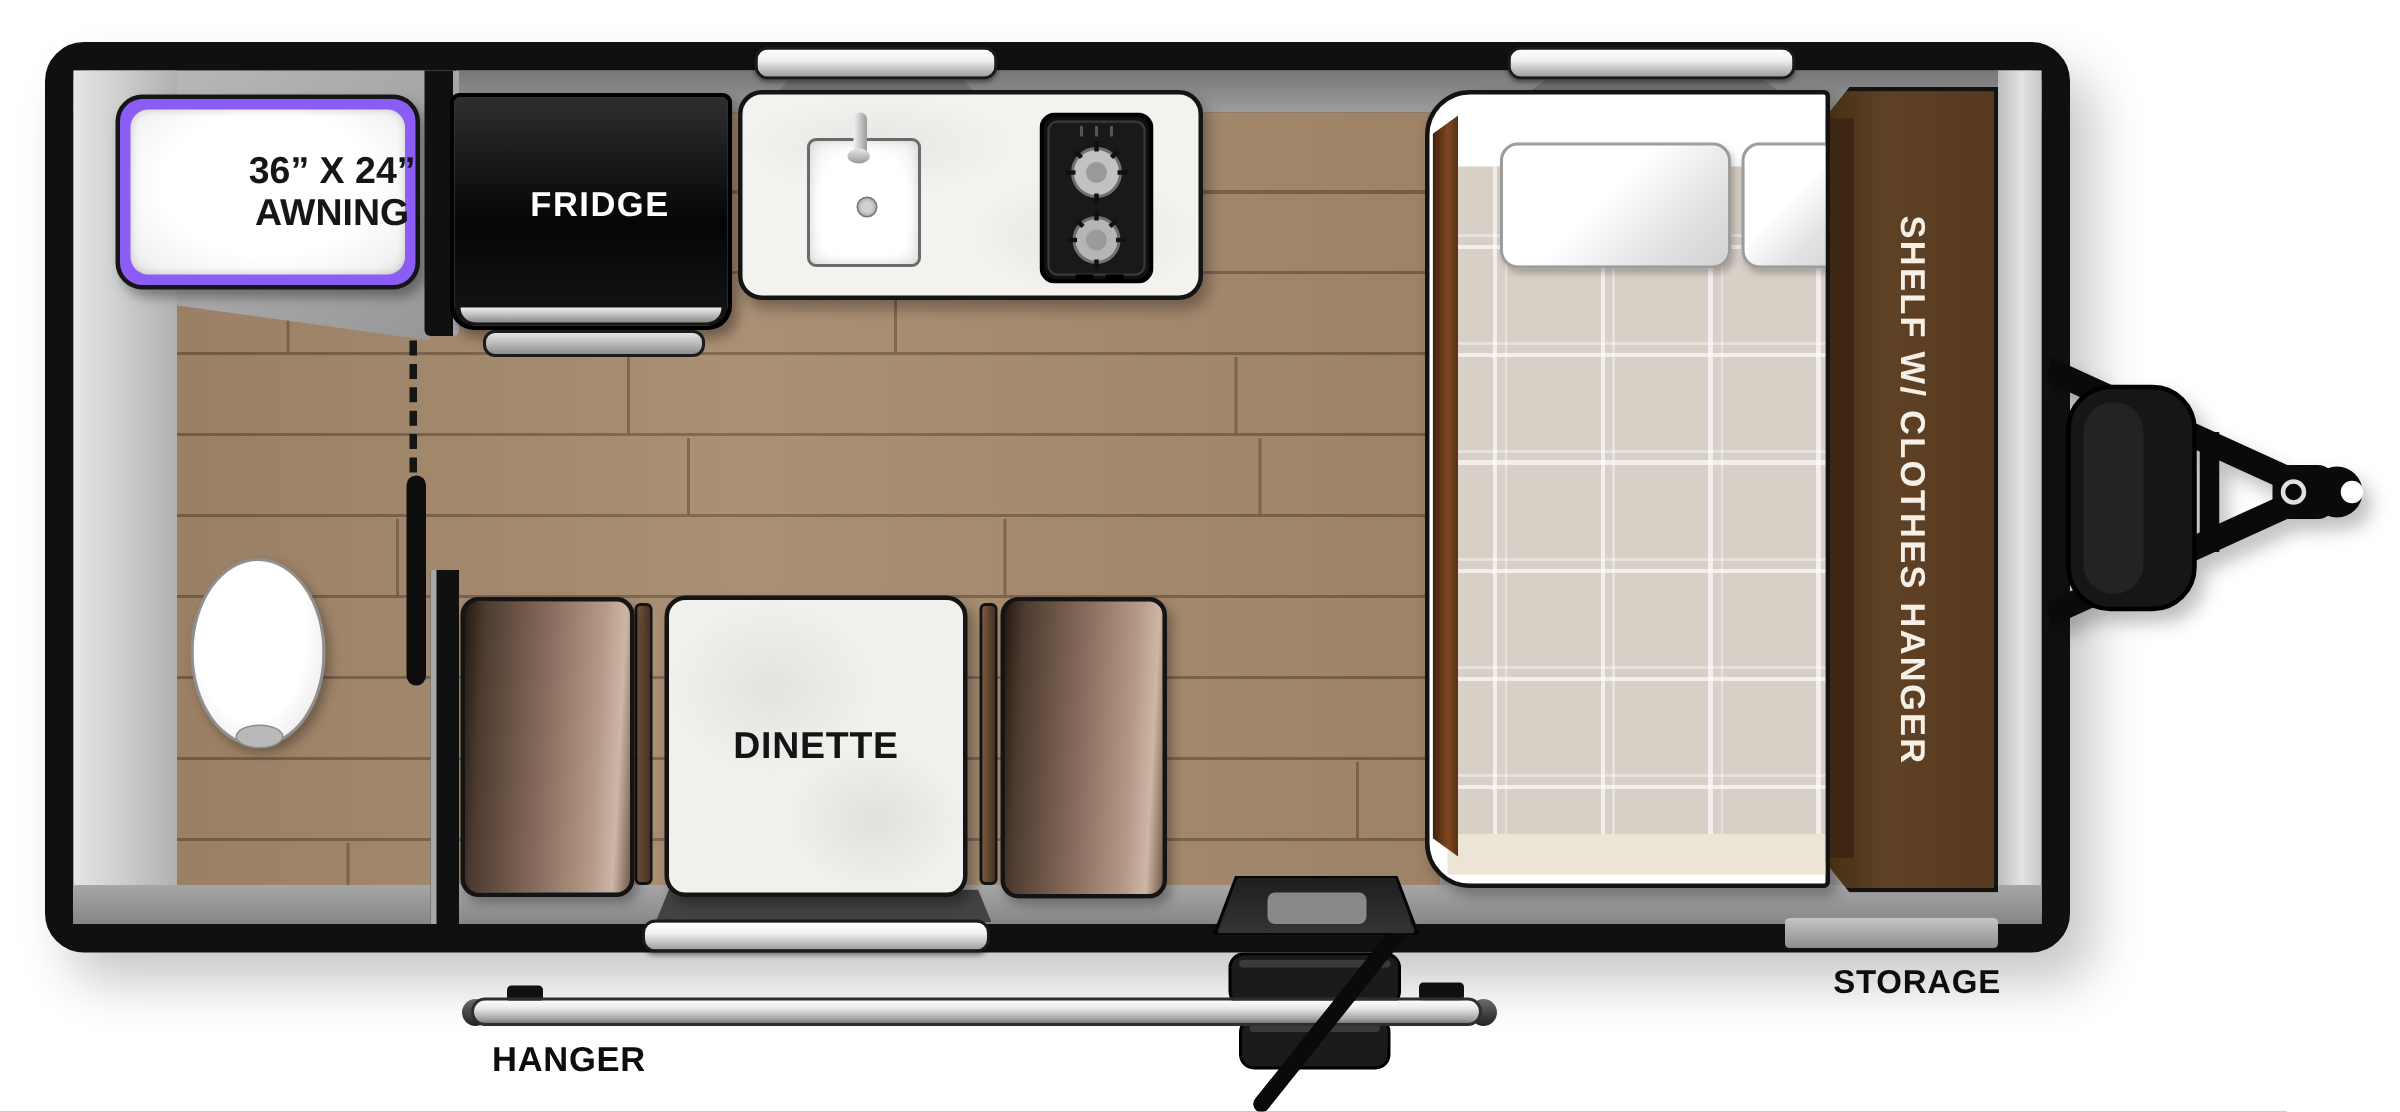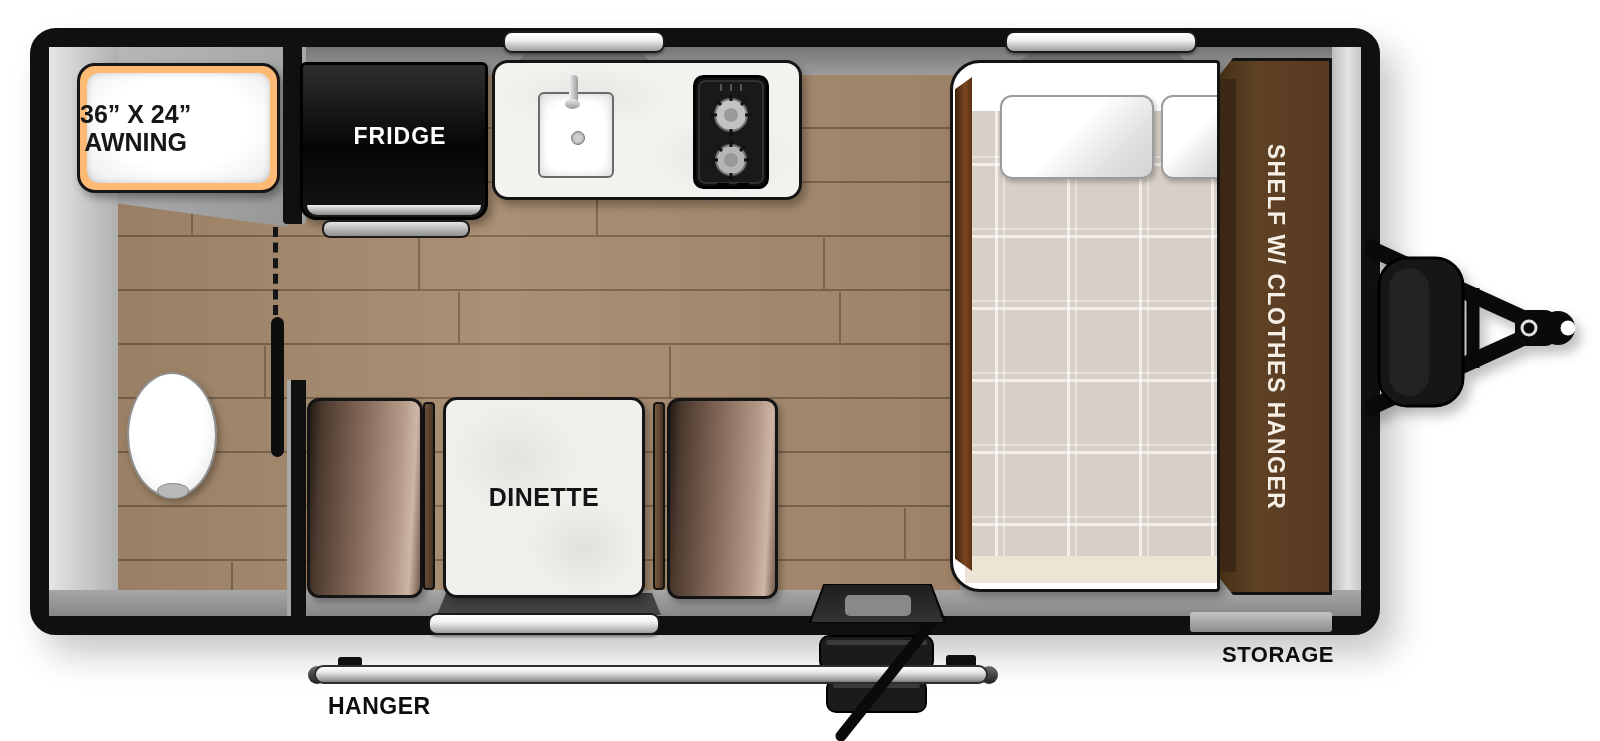--- a/index.html
+++ b/index.html
@@ -33,23 +33,23 @@
   .seam{position:absolute;width:2px;height:51px;background:rgba(92,72,52,.55);}
   .bath-patch{
     left:69px;top:0;width:169px;height:180px;
     background:linear-gradient(135deg,#b7b7b7,#979797);
     clip-path:polygon(0 0,100% 0,100% 100%,0 87%);
   }
 
   
   .shower{
     left:28px;top:16px;width:203px;height:130px;box-sizing:border-box;
-    background:#fdba74;border:3px solid #161616;border-radius:18px;
+    background:#8b5cf6;border:3px solid #161616;border-radius:18px;
     box-shadow:4px 5px 8px rgba(0,0,0,.35);
-    display:flex;align-items:center;justify-content:flex-start;
+    display:flex;align-items:center;justify-content:flex-end;
   }
   .shower-inner{
     position:absolute;inset:7px;border-radius:12px;
     background:radial-gradient(ellipse at 50% 45%, #ffffff 55%, #f2f2f2 85%, #e3e3e3);
     box-shadow:inset 0 0 6px rgba(0,0,0,.18);
   }
   .shower-text{position:relative;text-align:center;font-weight:bold;font-size:25px;line-height:28px;color:#161616;}
 
   .wallA{left:234px;top:0;width:19px;height:177px;background:#101010;border-right:4px solid #a8a8a8;border-radius:0 0 4px 4px;}
   .door-dash{left:224px;top:180px;width:0;height:88px;border-left:5px dashed #151515;}

